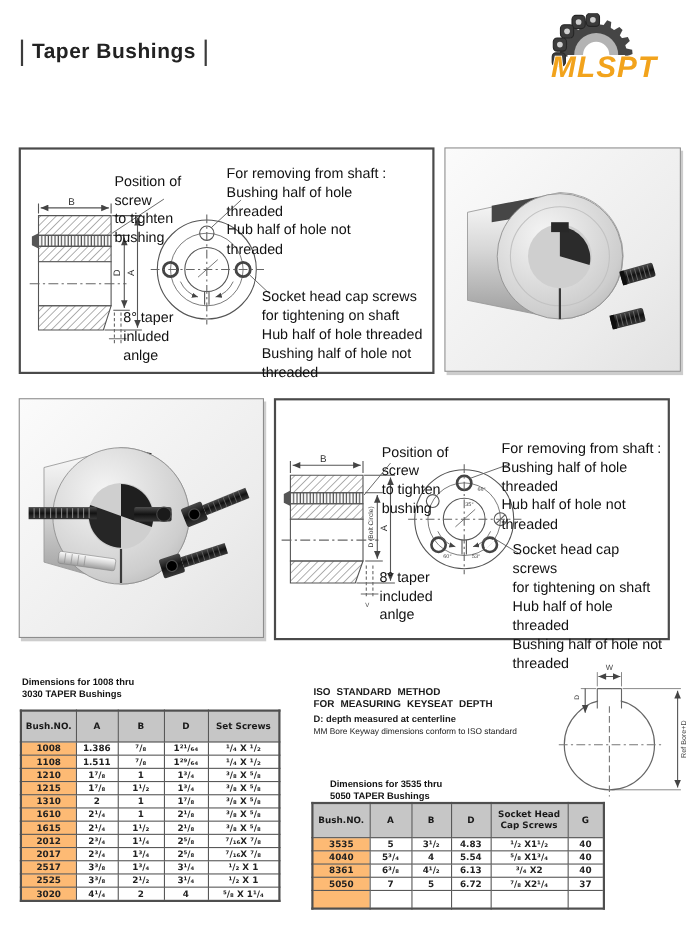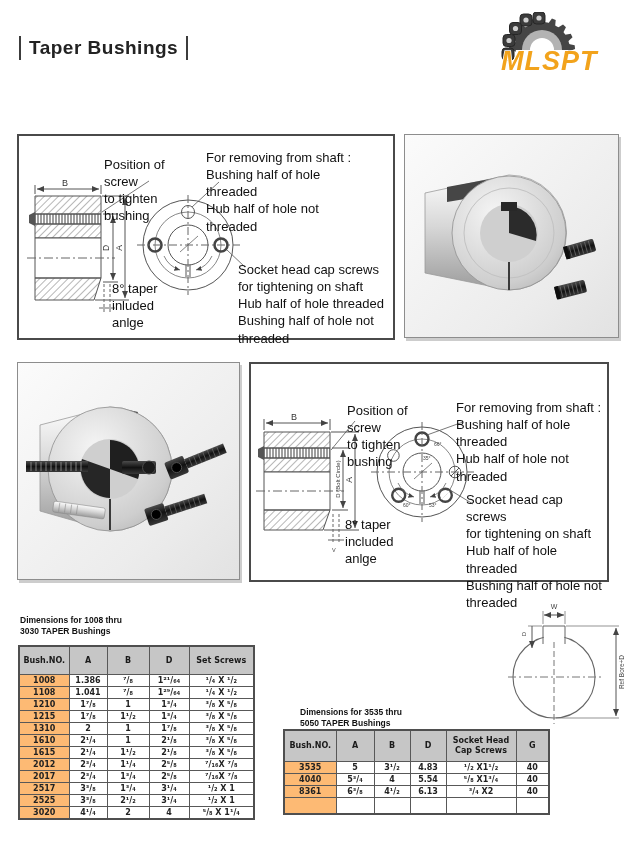--- a/index.html
+++ b/index.html
@@ -407,21 +407,21 @@
     <tbody>
         <tr>
           <td class="rowhead">1008</td>
           <td>1.386</td>
           <td>⁷/₈</td>
           <td>1²¹/₆₄</td>
           <td>¹/₄ X ¹/₂</td>
         </tr>
         <tr>
           <td class="rowhead">1108</td>
-          <td>1.041</td>
+          <td>1.511</td>
           <td>⁷/₈</td>
           <td>1²⁹/₆₄</td>
           <td>¹/₄ X ¹/₂</td>
         </tr>
         <tr>
           <td class="rowhead">1210</td>
           <td>1⁷/₈</td>
           <td>1</td>
           <td>1³/₄</td>
           <td>³/₈ X ⁵/₈</td>
@@ -485,20 +485,26 @@
         <tr>
           <td class="rowhead">3020</td>
           <td>4¹/₄</td>
           <td>2</td>
           <td>4</td>
           <td>⁵/₈ X 1¹/₄</td>
         </tr>
       </tbody>
   </table>
 
+  <div class="iso">
+    <div class="l1">ISO STANDARD METHOD</div>
+    <div class="l1">FOR MEASURING KEYSEAT DEPTH</div>
+    <div class="l2">D: depth measured at centerline</div>
+    <div class="l3">MM Bore Keyway dimensions conform to ISO standard</div>
+  </div>
 
   <svg class="abs draw" style="left:486px;top:592px" width="147" height="136" viewBox="0 0 147 136">
     <circle cx="68" cy="85" r="41" fill="none" stroke="#666" stroke-width="1.1"></circle>
     <rect x="57.7" y="34" width="20.6" height="17" fill="#fff"></rect>
     <line x1="57" y1="34" x2="79" y2="34" stroke="#666"></line>
     <line x1="57" y1="34" x2="57" y2="52" stroke="#666"></line>
     <line x1="79" y1="34" x2="79" y2="52" stroke="#666"></line>
     <line x1="57" y1="32" x2="57" y2="19" stroke="#666" stroke-width=".7"></line>
     <line x1="79" y1="32" x2="79" y2="19" stroke="#666" stroke-width=".7"></line>
     <line x1="58" y1="23" x2="78" y2="23" stroke="#555" marker-start="url(#mb)" marker-end="url(#ma)"></line>
@@ -554,20 +560,28 @@
           <td>40</td>
         </tr>
         <tr>
           <td class="rowhead">8361</td>
           <td>6³/₈</td>
           <td>4¹/₂</td>
           <td>6.13</td>
           <td>³/₄ X2</td>
           <td>40</td>
         </tr>
+        <tr>
+          <td class="rowhead">5050</td>
+          <td>7</td>
+          <td>5</td>
+          <td>6.72</td>
+          <td>⁷/₈ X2¹/₄</td>
+          <td>37</td>
+        </tr>
       </tbody>
     <tfoot>
         <tr class="spacer">
       <td class="rowhead"></td>
           <td></td>
           <td></td>
           <td></td>
           <td></td>
           <td></td>
     </tr>

